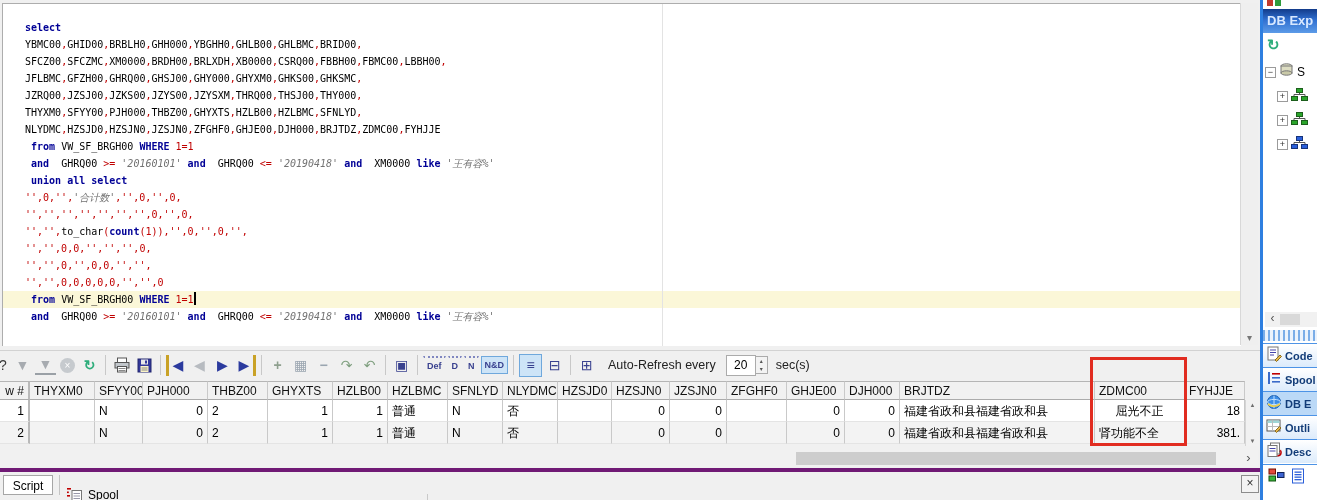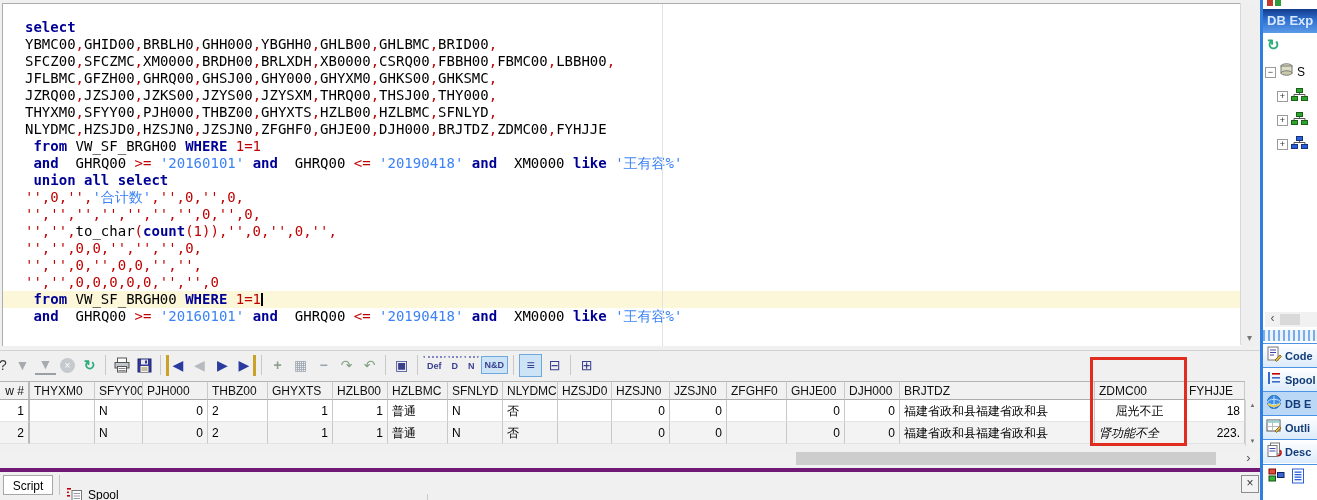--- a/index.html
+++ b/index.html
@@ -3,27 +3,27 @@
 <meta charset="utf-8">
 <style>
   html,body{margin:0;padding:0;background:#F0F0F0;width:1317px;height:500px;overflow:hidden;
             font-family:"Liberation Sans",sans-serif;}
   #win{position:relative;width:1317px;height:500px;background:#F0F0F0;}
 
   
   #editor-pane{position:absolute;left:2px;top:3px;width:1238px;height:342px;background:#fff;
                border-top:1px solid #ADADAD;border-left:1px solid #ADADAD;overflow:hidden;}
   #code{position:relative;padding:15px 0 0 0;font-family:"DejaVu Sans Mono","Liberation Mono",monospace;
-        font-size:14px;line-height:17px;white-space:pre;}
+        font-size:10px;line-height:17px;white-space:pre;}
   .line{height:17px;padding-left:22px;}
   .line.hl{background:#FBF7D8;}
   .tk-k{color:#000096;font-weight:bold;}
   .tk-n{color:#000000;}
   .tk-r{color:#C00000;}
-  .tk-s{color:#3b82f6;}
+  .tk-s{color:#737373;font-style:italic;}
   .caret{display:inline-block;width:2px;height:13px;background:#000;vertical-align:-2px;}
   #margin-line{position:absolute;left:659px;top:0;bottom:0;width:1px;background:#E3E3E3;}
 
   
   #ed-vscroll{position:absolute;left:1240px;top:3px;width:17px;height:342px;background:#EFEFEF;
               border-left:1px solid #D8D8D8;}
   #ed-vscroll .sarrow{position:absolute;bottom:2px;left:0;width:17px;text-align:center;
               color:#777;font-size:10px;}
 
   
@@ -170,20 +170,29 @@
         <span class="tlbl">Def</span>
         <span class="tlbl">D</span>
         <span class="tlbl">N</span>
         <span class="tlbl sel">N&amp;D</span>
         <span class="tsep"></span>
         <span class="tbtn sel" style="color: rgb(57, 65, 143);">≡</span>
         <span class="tbtn" style="color: rgb(57, 65, 143);">⊟</span>
         <span class="tsep"></span>
         <span class="tbtn" style="color: rgb(57, 65, 143);">⊞</span>
       </div>
+    <div id="autorefresh">
+      <span>Auto-Refresh every</span>
+      <input id="ar-input" value="20" style="">
+      <span class="spin">
+          <i>▴</i>
+          <i>▾</i>
+        </span>
+      <span id="ar-after">sec(s)</span>
+    </div>
   </div>
 
   <div id="grid">
     <div id="ghead">
         <div class="grow">
           <div class="gcell c0 ar" style="width: 30px;">w #</div>
           <div class="gcell" style="width: 65px;">THYXM0</div>
           <div class="gcell" style="width: 48px;">SFYY00</div>
           <div class="gcell" style="width: 65px;">PJH000</div>
           <div class="gcell" style="width: 60px;">THBZ00</div>
@@ -236,22 +245,22 @@
           <div class="gcell" style="width: 60px;">普通</div>
           <div class="gcell" style="width: 55px;">N</div>
           <div class="gcell" style="width: 55px;">否</div>
           <div class="gcell" style="width: 54px;"></div>
           <div class="gcell ar" style="width: 58px;">0</div>
           <div class="gcell ar" style="width: 57px;">0</div>
           <div class="gcell ar" style="width: 60px;"></div>
           <div class="gcell ar" style="width: 58px;">0</div>
           <div class="gcell ar" style="width: 55px;">0</div>
           <div class="gcell" style="width: 195px;">福建省政和县福建省政和县</div>
-          <div class="gcell" style="width: 90px; font-style: italic;">肾功能不全</div>
-          <div class="gcell ar" style="width: 60px;">223.</div>
+          <div class="gcell" style="width: 90px;">肾功能不全</div>
+          <div class="gcell ar" style="width: 60px;">381.</div>
         </div>
       </div>
   </div>
   <div id="grid-vscroll">
     <span id="gv-up">▲</span>
     <span id="gv-dn">▼</span>
   </div>
   <div id="grid-hscroll">
     <div id="gh-thumb"></div>
     <span id="gh-btn">›</span>

